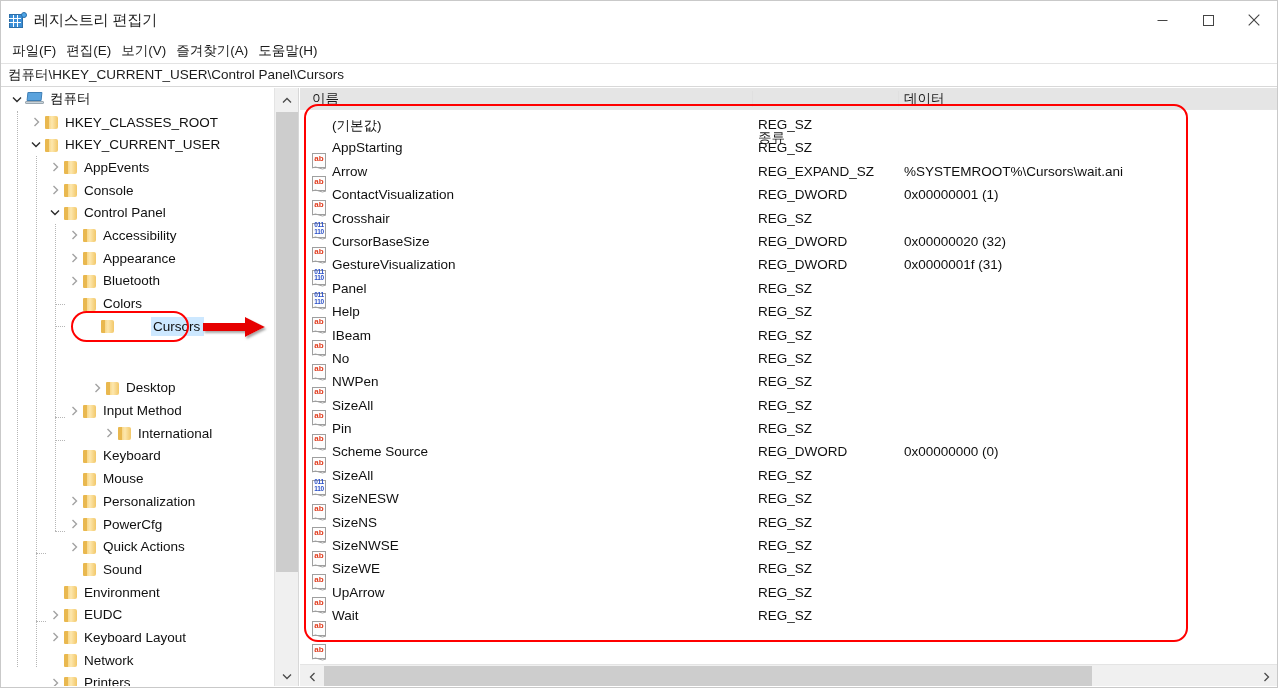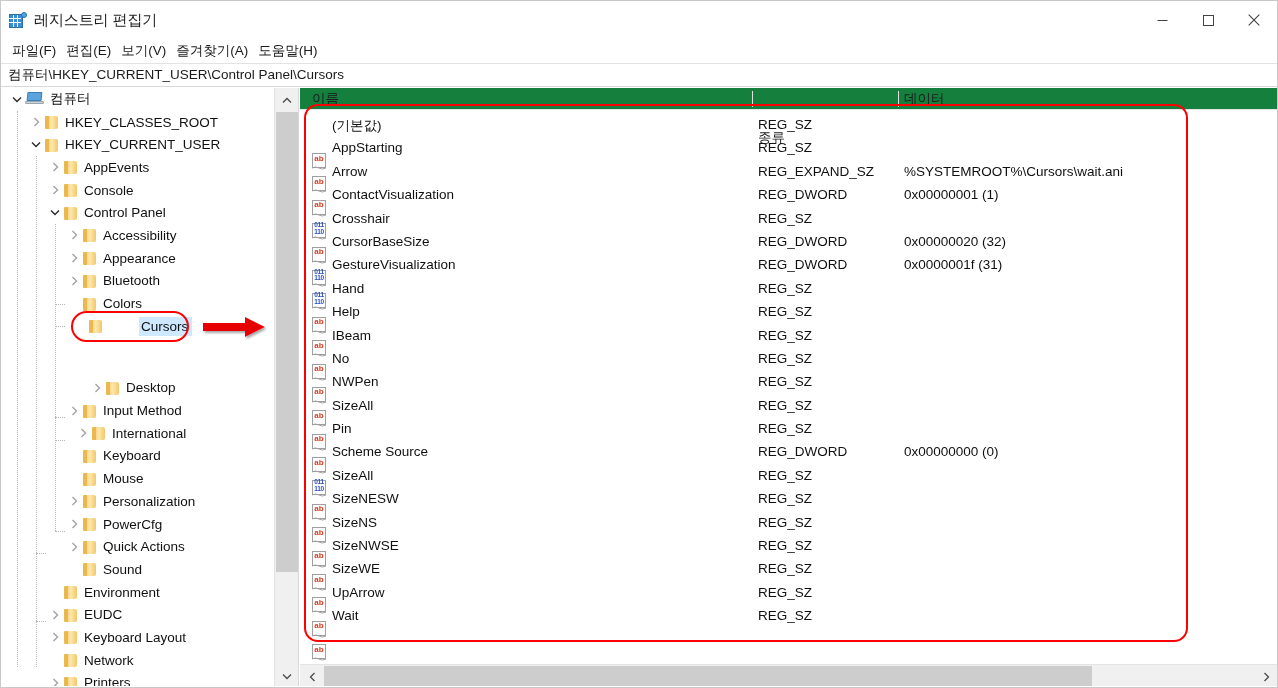--- a/index.html
+++ b/index.html
@@ -206,21 +206,21 @@
 
   #list-pane {
     position: absolute; left: 299px; top: 87px;
     width: 978px; height: 600px;
     background: #ffffff;
     overflow: hidden;
   }
   #list-header {
     position: relative; height: 22px;
     border-bottom: 1px solid #e6e6e6;
-    background: #15803d;
+    background: #e5e5e5;
     text-align: center;
   }
   .col-head {
     position: absolute; top: 2px;
     font-size: 13.5px; color: #1b1b1b;
     white-space: nowrap;
   }
   .col-sep {
     position: absolute; top: 3px;
     width: 1px; height: 16px;
@@ -489,21 +489,21 @@
           <span class="tree-label">Bluetooth</span>
         </div>
         <div class="tree-row" style="padding-left: 65px;">
           <span class="tw"></span>
           <span class="folder">
             <span class="fb"></span>
             <span class="fl"></span>
           </span>
           <span class="tree-label">Colors</span>
         </div>
-        <div class="tree-row selected" style="padding-left: 39px; gap: 32px;">
+        <div class="tree-row selected" style="padding-left: 51px; gap: 32px;">
           <span class="tw"></span>
           <span class="folder">
             <span class="fb"></span>
             <span class="fl"></span>
           </span>
           <span class="tree-label">Cursors</span>
         </div>
         <div class="tree-row" style="padding-left: 88px; margin-top: 39px;">
           <span class="tw">
             <svg width="7" height="10" viewBox="0 0 7 10">
@@ -521,21 +521,21 @@
             <svg width="7" height="10" viewBox="0 0 7 10">
               <polyline points="1.5,1 5.5,5 1.5,9" fill="none" stroke="#a2a2a2" stroke-width="1.4"></polyline>
             </svg>
           </span>
           <span class="folder">
             <span class="fb"></span>
             <span class="fl"></span>
           </span>
           <span class="tree-label">Input Method</span>
         </div>
-        <div class="tree-row" style="padding-left: 74px;">
+        <div class="tree-row" style="padding-left: 100px;">
           <span class="tw">
             <svg width="7" height="10" viewBox="0 0 7 10">
               <polyline points="1.5,1 5.5,5 1.5,9" fill="none" stroke="#a2a2a2" stroke-width="1.4"></polyline>
             </svg>
           </span>
           <span class="folder">
             <span class="fb"></span>
             <span class="fl"></span>
           </span>
           <span class="tree-label">International</span>
@@ -792,21 +792,21 @@
           <span class="row-data">0x0000001f (31)</span>
         </div>
         <div class="list-row">
           <span class="val-icon sz">
             <span class="paper"></span>
             <span class="tag">ab</span>
             <svg class="wave" viewBox="0 0 14 4">
               <path d="M0,2 Q3.5,0 7,2 T14,2" fill="none" stroke="#9f9f9f" stroke-width="1"></path>
             </svg>
           </span>
-          <span class="row-name">Hand</span>
+          <span class="row-name">Panel</span>
           <span class="row-type">REG_SZ</span>
         </div>
         <div class="list-row">
           <span class="val-icon sz">
             <span class="paper"></span>
             <span class="tag">ab</span>
             <svg class="wave" viewBox="0 0 14 4">
               <path d="M0,2 Q3.5,0 7,2 T14,2" fill="none" stroke="#9f9f9f" stroke-width="1"></path>
             </svg>
           </span>

